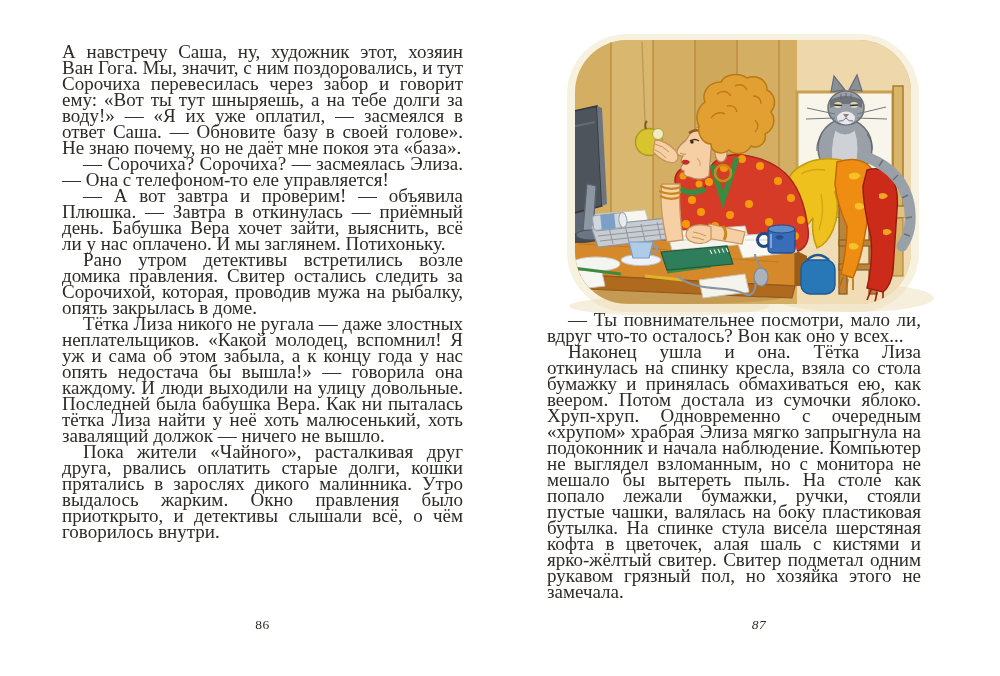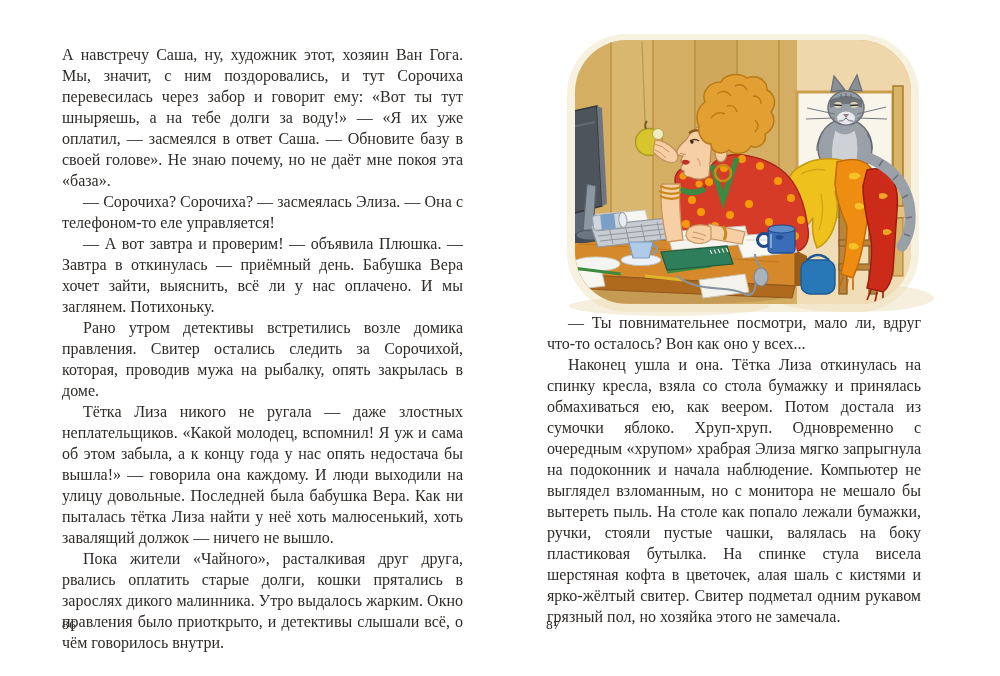--- a/index.html
+++ b/index.html
@@ -5,25 +5,25 @@
   html,body { margin:0; padding:0; }
   body {
     width:1000px; height:676px; position:relative; overflow:hidden;
     background:#ffffff; color:#2e2b28;
     font-family:"Liberation Serif","DejaVu Serif",serif;
   }
   .spread { position:absolute; inset:0; }
   .page-text { position:absolute; text-align:justify; }
   .page-left  .page-text { left:62px;  top:44px;  width:401px; }
   .page-right .page-text { left:547px; top:312px; width:374px; }
-  p.para { margin:0; font-size:16px; line-height:21px; text-indent:21px; }
+  p.para { margin:0; font-size:19px; line-height:16px; text-indent:21px; }
   p.para.no-indent { text-indent:0; }
-  .page-number { position:absolute; top:617px; font-size:13.5px; letter-spacing:.5px; }
+  .page-number { position:absolute; top:617px; font-size:13.5px; text-align:center; letter-spacing:.5px; }
   .page-number.left  { left:62px;  width:401px; }
-  .page-number.right { left:546px; width:374px; }
+  .page-number.right { left:572px; width:374px;font-style:italic; }
   figure.illustration { position:absolute; left:549px; top:34px; width:392px; height:286px; margin:0; padding:0; }
   figure.illustration svg { display:block; width:100%; height:100%; }
 </style>
 </head>
 <body style="background: rgb(255, 255, 255); color: rgb(46, 43, 40);">
 
 <div class="spread">
 
   <section class="page page-left">
     <div class="page-text">

